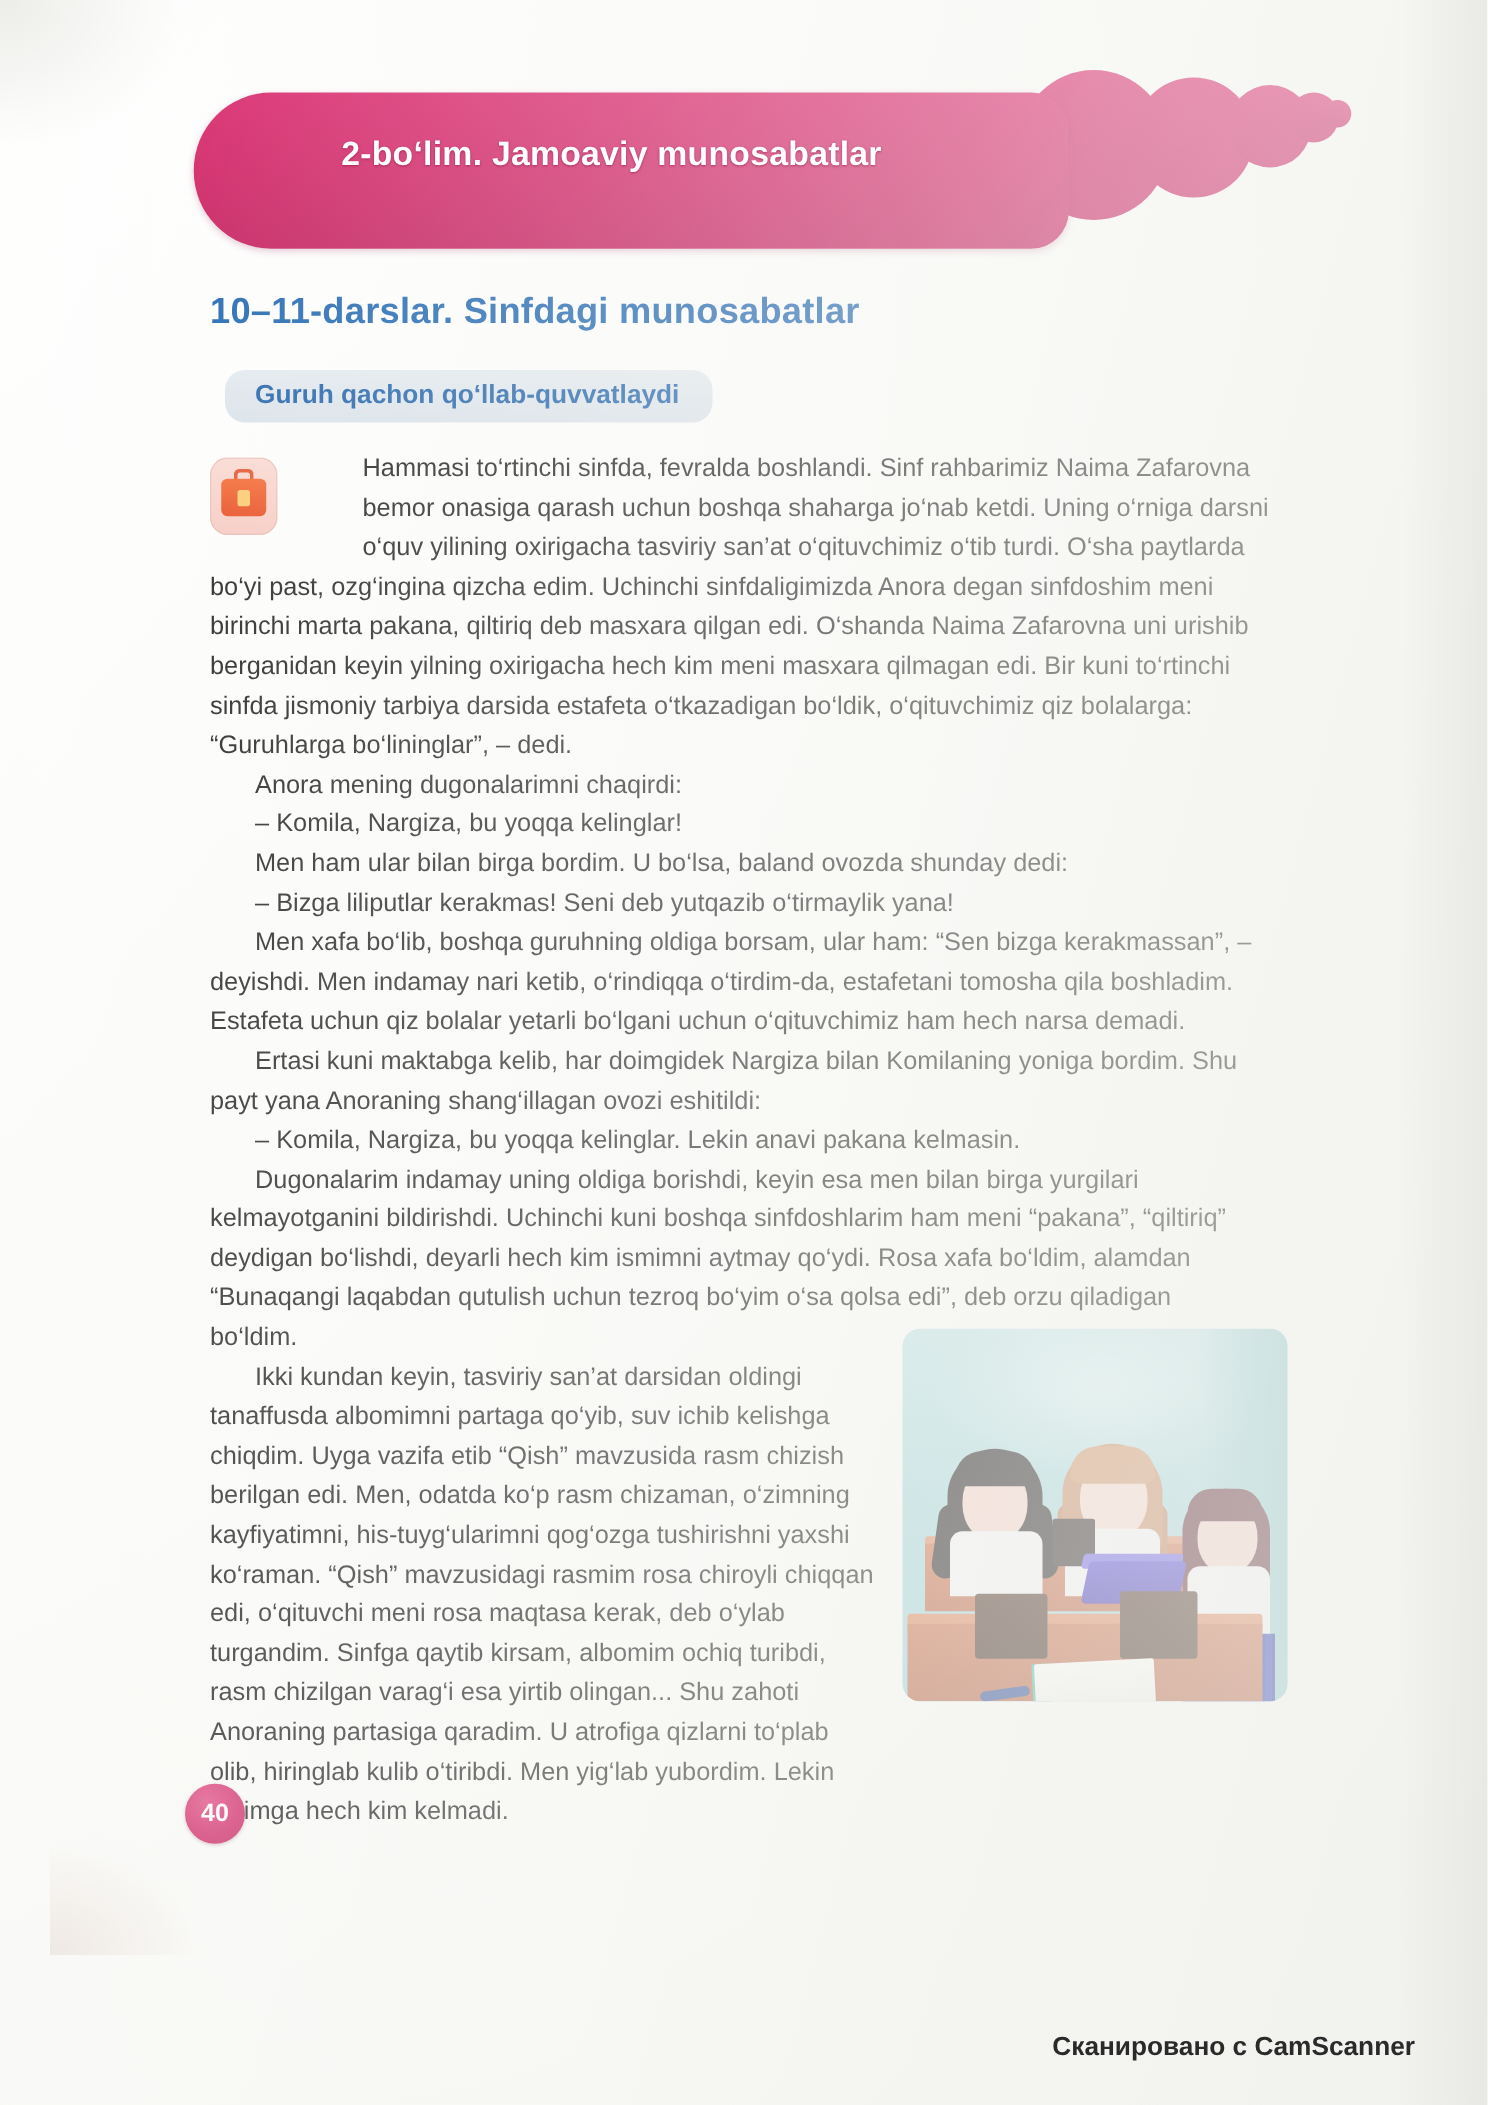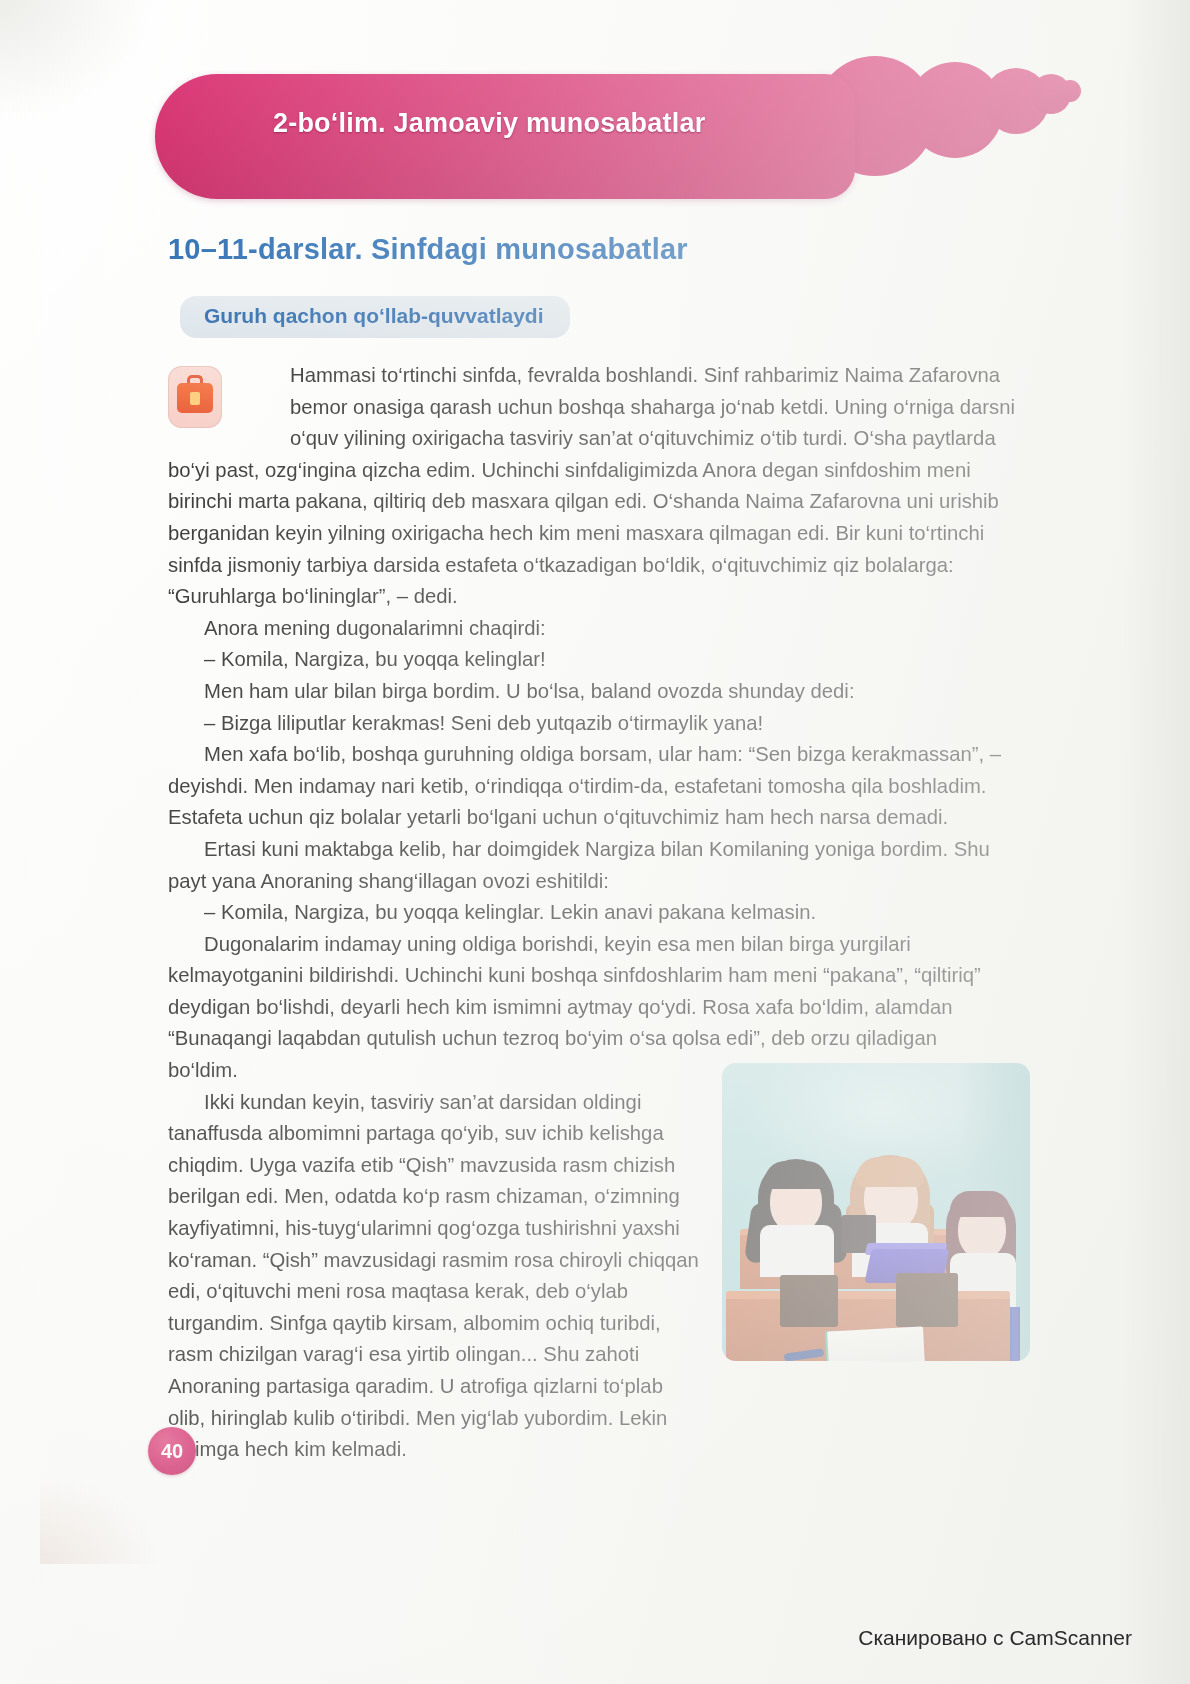--- a/index.html
+++ b/index.html
@@ -226,20 +226,21 @@
     box-shadow: 0 1px 3px rgba(120,15,60,0.3);
   }
 
   
   .footer {
     position: absolute;
     right: 58px; bottom: 34px;
     font-size: 21px;
     color: #2a2a2a;
     font-family: "Liberation Sans", sans-serif;
+    font-weight: bold;
   }
 </style>
 </head>
 <body>
 
 <div class="page-sheet">
 
   <div class="scan-corner-tl"></div>
   <div class="scan-corner-bl"></div>
 

